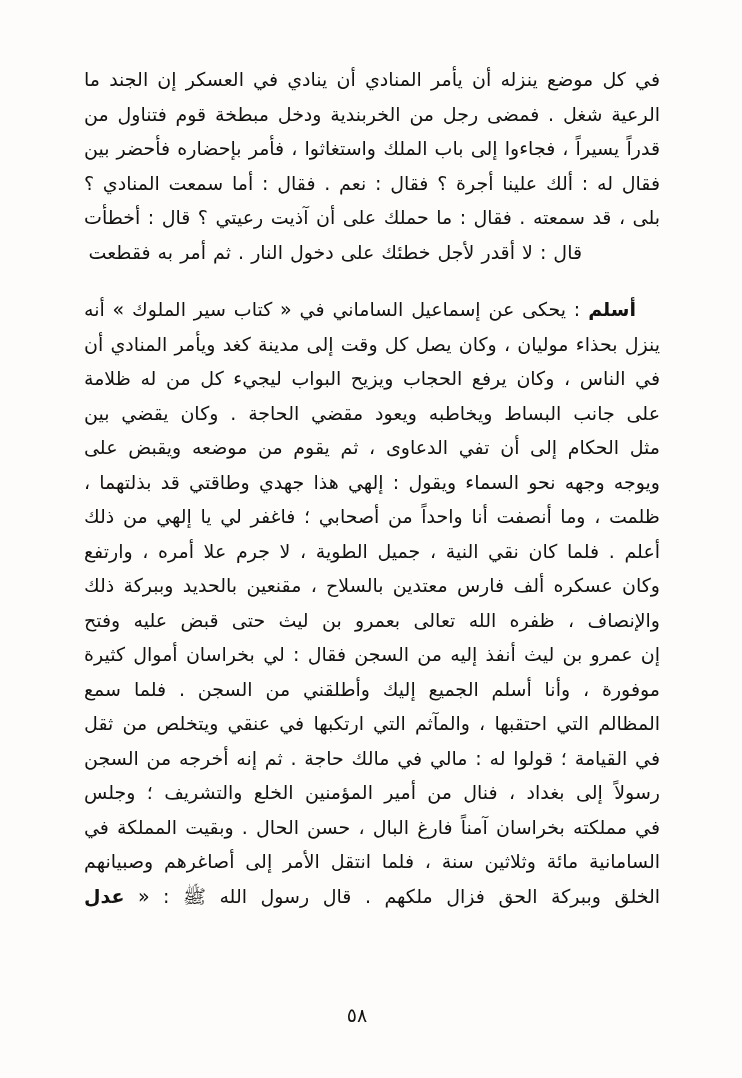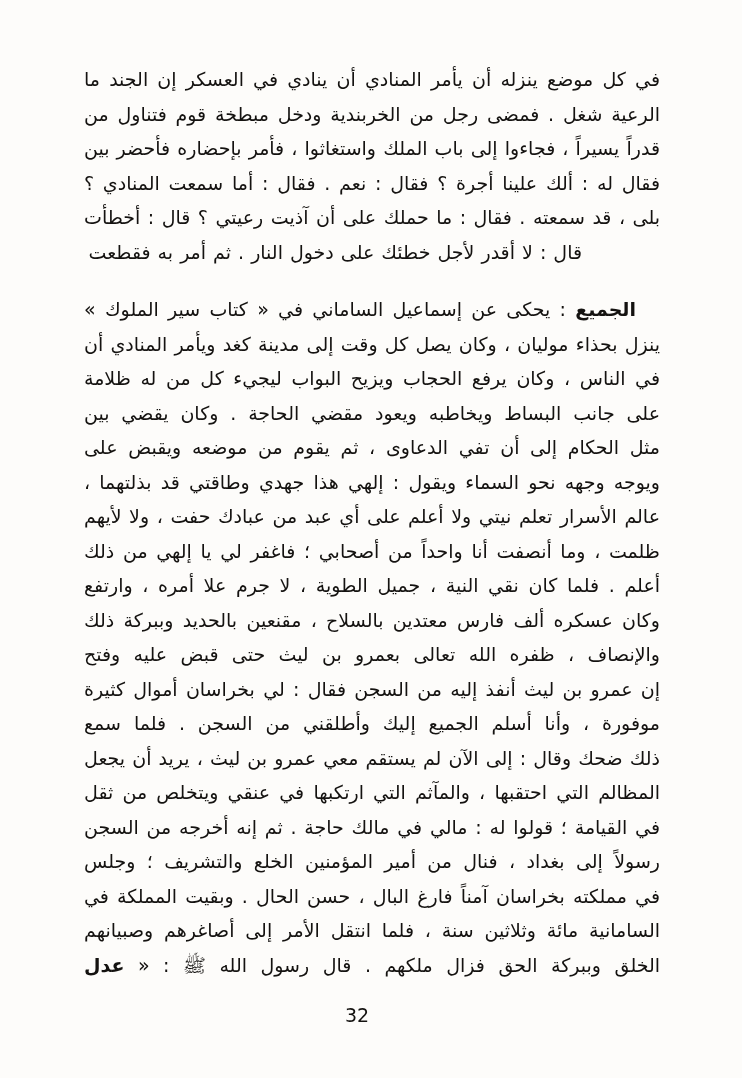--- a/index.html
+++ b/index.html
@@ -70,38 +70,36 @@
     <div class="para">
       <div class="line">في كل موضع ينزله أن يأمر المنادي أن ينادي في العسكر إن الجند ما لهم في</div>
       <div class="line">الرعية شغل . فمضى رجل من الخربندية ودخل مبطخة قوم فتناول من الطبيخ</div>
       <div class="line">قدراً يسيراً ، فجاءوا إلى باب الملك واستغاثوا ، فأمر بإحضاره فأحضر بين يديه</div>
       <div class="line">فقال له : ألك علينا أجرة ؟ فقال : نعم . فقال : أما سمعت المنادي ؟ فقال :</div>
       <div class="line">بلى ، قد سمعته . فقال : ما حملك على أن آذيت رعيتي ؟ قال : أخطأت .</div>
       <div class="line last-short">قال : لا أقدر لأجل خطئك على دخول النار . ثم أمر به فقطعت يده .</div>
     </div>
 
     <div class="para">
-      <div class="line para-indent"><span class="bold">الجميع</span><span> : يحكى عن إسماعيل الساماني في « كتاب سير الملوك » أنه كان</span></div>
+      <div class="line para-indent"><span class="bold">أسلم</span><span> : يحكى عن إسماعيل الساماني في « كتاب سير الملوك » أنه كان</span></div>
       <div class="line">ينزل بحذاء موليان ، وكان يصل كل وقت إلى مدينة كغد ويأمر المنادي أن ينادي</div>
       <div class="line">في الناس ، وكان يرفع الحجاب ويزيح البواب ليجيء كل من له ظلامة ويقف</div>
       <div class="line">على جانب البساط ويخاطبه ويعود مقضي الحاجة . وكان يقضي بين الخصوم</div>
       <div class="line">مثل الحكام إلى أن تفي الدعاوى ، ثم يقوم من موضعه ويقبض على محاسنه</div>
       <div class="line">ويوجه وجهه نحو السماء ويقول : إلهي هذا جهدي وطاقتي قد بذلتهما ، وأنت</div>
-      <div class="line">عالم الأسرار تعلم نيتي ولا أعلم على أي عبد من عبادك حفت ، ولا لأيهم</div>
       <div class="line">ظلمت ، وما أنصفت أنا واحداً من أصحابي ؛ فاغفر لي يا إلهي من ذلك ما لا</div>
       <div class="line">أعلم . فلما كان نقي النية ، جميل الطوية ، لا جرم علا أمره ، وارتفع قدره ،</div>
       <div class="line">وكان عسكره ألف فارس معتدين بالسلاح ، مقنعين بالحديد وببركة ذلك العدل</div>
       <div class="line">والإنصاف ، ظفره الله تعالى بعمرو بن ليث حتى قبض عليه وفتح خراسان . ثم</div>
       <div class="line">إن عمرو بن ليث أنفذ إليه من السجن فقال : لي بخراسان أموال كثيرة وكنوز</div>
       <div class="line">موفورة ، وأنا أسلم الجميع إليك وأطلقني من السجن . فلما سمع إسماعيل</div>
-      <div class="line">ذلك ضحك وقال : إلى الآن لم يستقم معي عمرو بن ليث ، يريد أن يجعل</div>
       <div class="line">المظالم التي احتقبها ، والمآثم التي ارتكبها في عنقي ويتخلص من ثقل أوزارها</div>
       <div class="line">في القيامة ؛ قولوا له : مالي في مالك حاجة . ثم إنه أخرجه من السجن وأنفذه</div>
       <div class="line">رسولاً إلى بغداد ، فنال من أمير المؤمنين الخلع والتشريف ؛ وجلس إسماعيل</div>
       <div class="line">في مملكته بخراسان آمناً فارغ البال ، حسن الحال . وبقيت المملكة في عنصر</div>
       <div class="line">السامانية مائة وثلاثين سنة ، فلما انتقل الأمر إلى أصاغرهم وصبيانهم ظلموا</div>
       <div class="line"><span>الخلق وببركة الحق فزال ملكهم . قال رسول الله ﷺ : « </span><span class="bold">عدل السلطان يوماً</span></div>
     </div>
 
   </div>
 
-  <div class="page-number">32</div>
+  <div class="page-number">٥٨</div>
 </div>
 
 </body></html>

